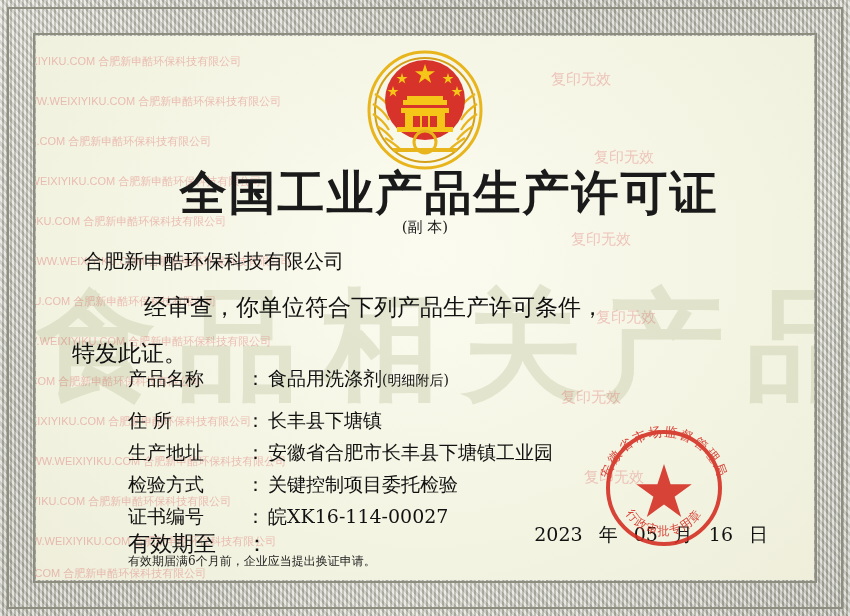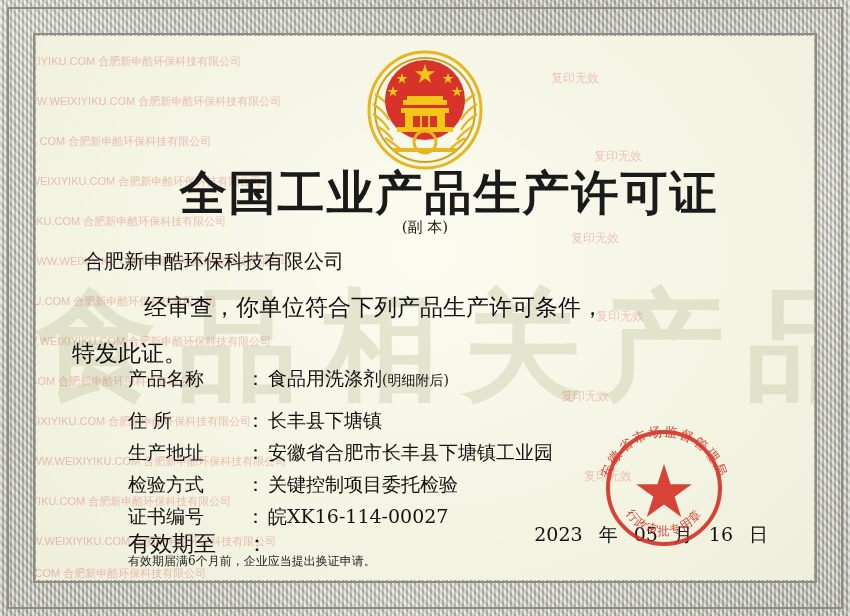--- a/index.html
+++ b/index.html
@@ -78,21 +78,21 @@
     z-index: 6;
   }
   .wm {
     position: absolute;
     white-space: nowrap;
     font-size: 11px;
     color: rgba(215, 80, 80, 0.34);
     font-family: "Liberation Sans", sans-serif;
   }
   .wm.small {
-    font-size: 12px;
+    font-size: 15px;
     color: rgba(215, 80, 80, 0.30);
   }
   
   .emblem {
     position: absolute;
     left: 50%;
     transform: translateX(-50%);
     top: 6px;
     width: 132px;
     height: 132px;

